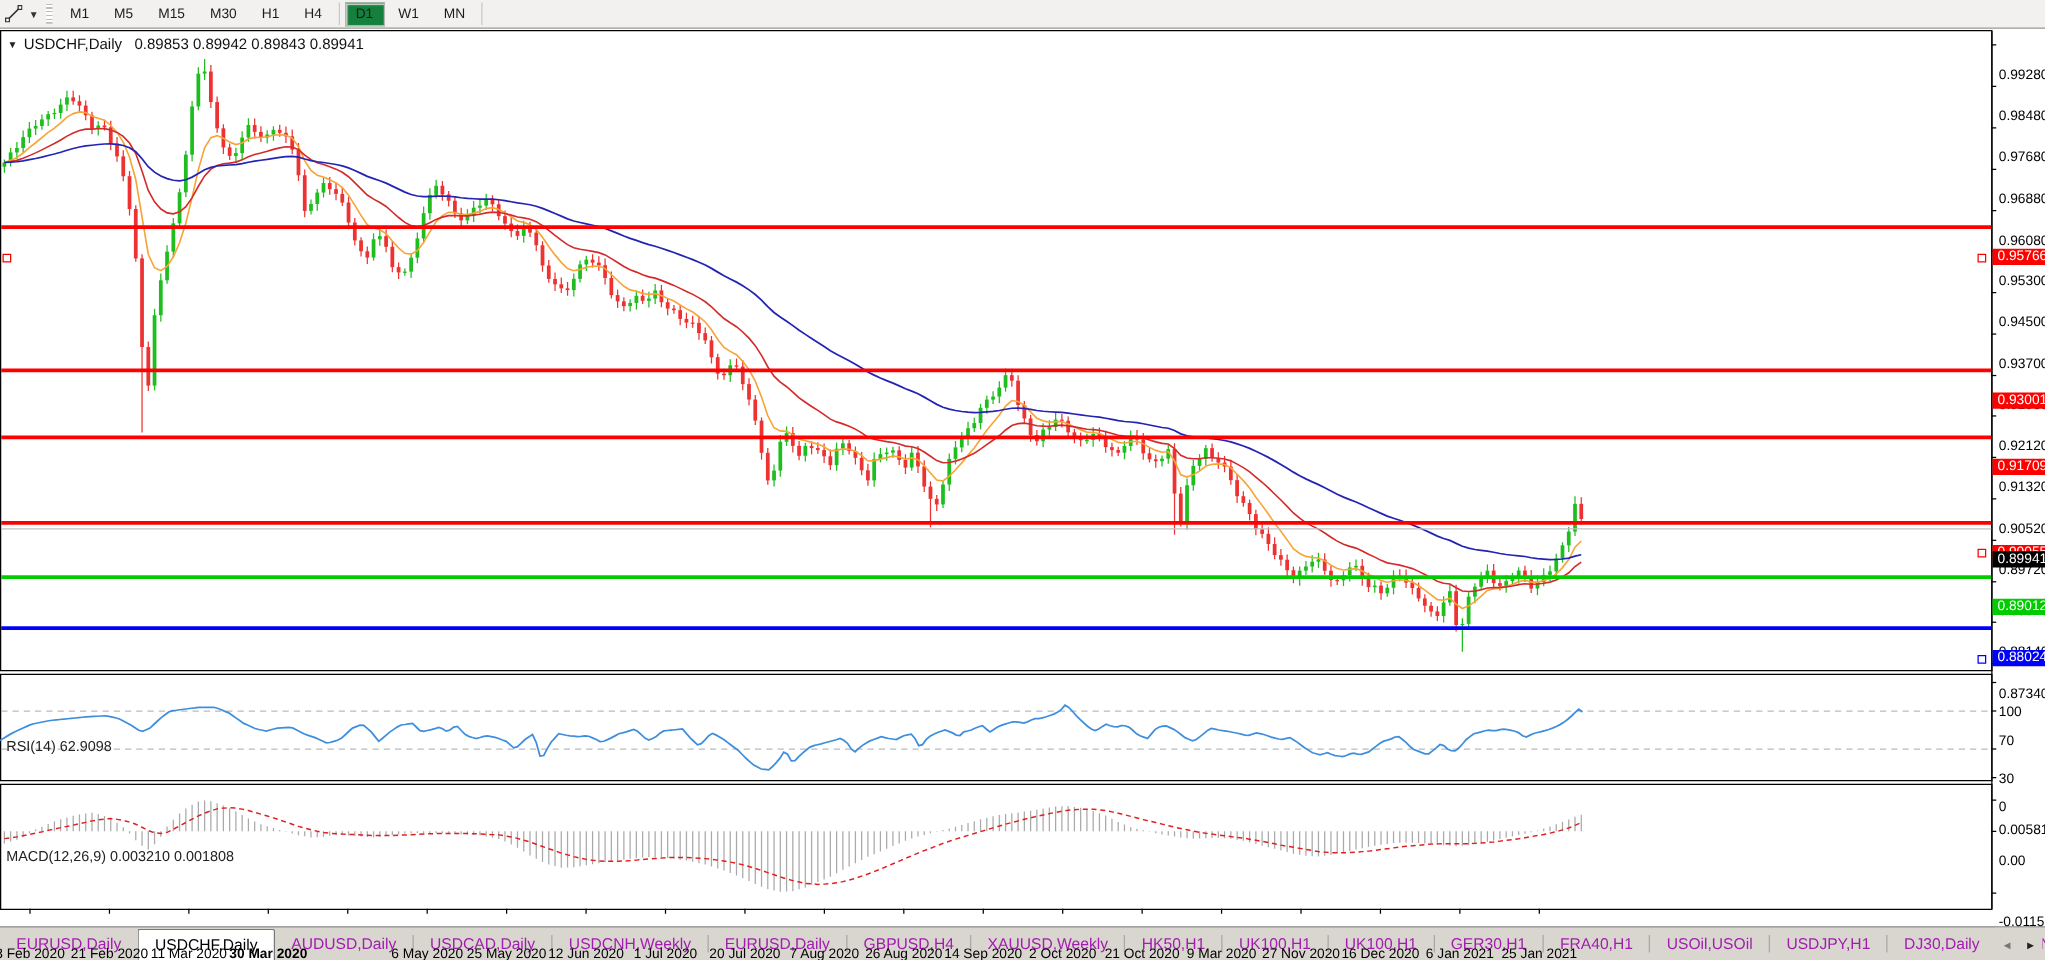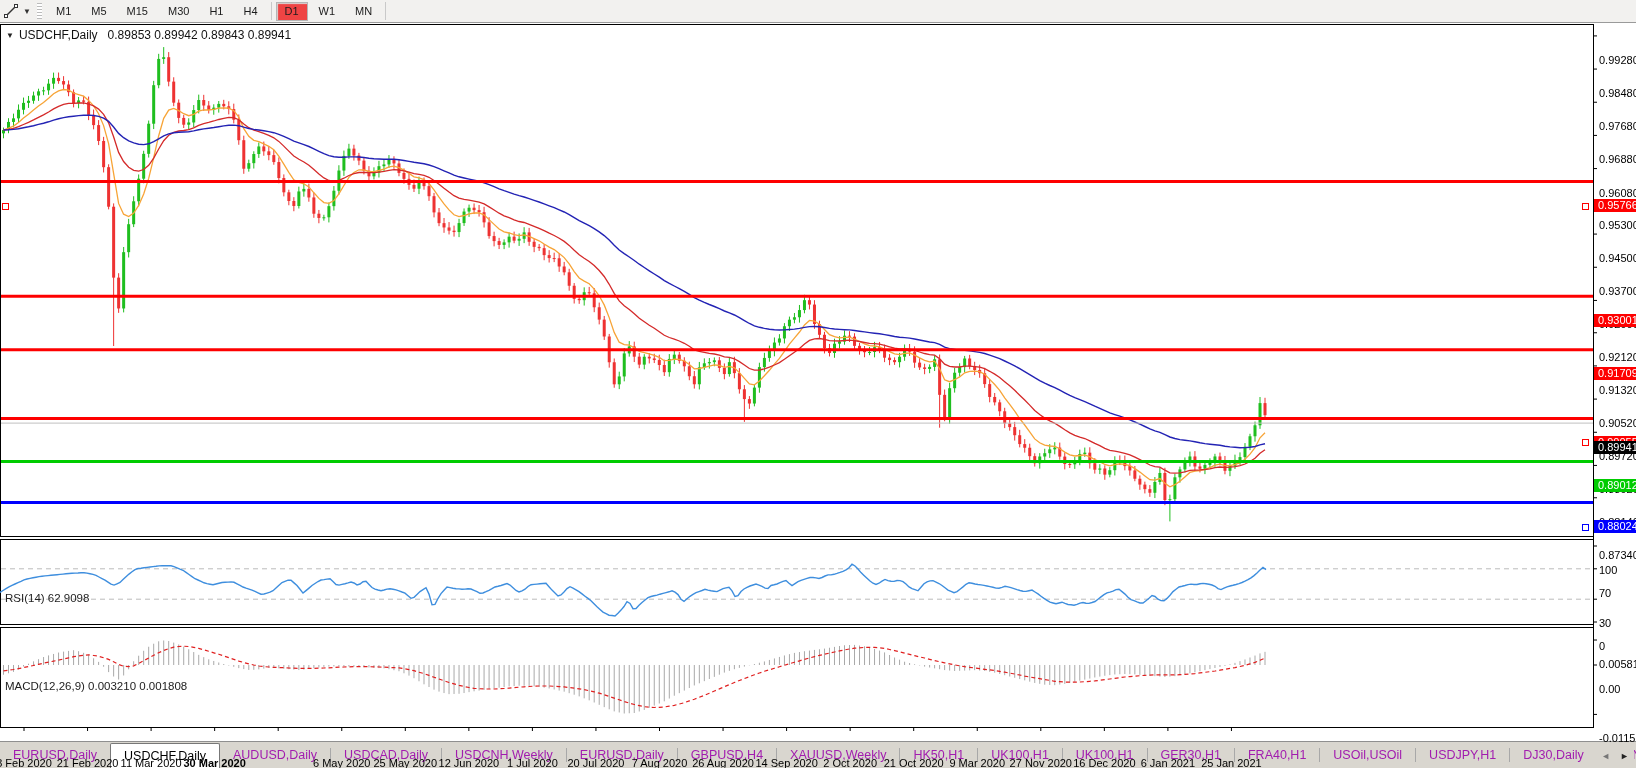--- a/index.html
+++ b/index.html
@@ -7,21 +7,21 @@
   
   #toolbar{position:absolute;left:0;top:0;width:1636px;height:23px;background:#f2f1ef;
            border-bottom:1px solid #9a9a9a;display:flex;align-items:center;box-sizing:border-box;}
   .tool-icon{width:20px;height:18px;display:flex;align-items:center;justify-content:center;margin-left:1px;}
   .dd-arrow{font-size:8px;color:#333;width:12px;text-align:center;}
   .tb-handle{width:5px;height:16px;margin:0 4px;
      background:repeating-linear-gradient(#bbb 0 1px,#fff 1px 3px);}
   .tb-sep{width:1px;height:18px;background:#c9c9c9;margin:0 3px;}
   .tf-btn{font-size:11px;color:#1c1c1c;padding:2px 8px;margin:0 1px;border:1px solid transparent;
           cursor:default;line-height:13px;}
-  .tf-btn.active{background:#ef4444;border:1px solid #b5b5b5;box-shadow:inset 1px 1px 1px #d8d8d8;}
+  .tf-btn.active{background:#15803d;border:1px solid #b5b5b5;box-shadow:inset 1px 1px 1px #d8d8d8;}
   
   #chart-stack{position:absolute;left:0;top:24px;width:1636px;height:717px;}
   #plot-svg{position:absolute;left:0;top:0;}
   #chart-title{position:absolute;left:6px;top:4px;font-size:12px;color:#111;display:flex;align-items:center;z-index:5;}
   #chart-title .tri{font-size:8px;margin-right:5px;color:#222;}
   #chart-title .ohlc{margin-left:10px;}
   .ind-label{position:absolute;left:5px;font-size:11.5px;color:#222;z-index:5;margin-top:46px;}
   .y-tick{position:absolute;left:1599px;width:40px;font-size:11px;color:#000;z-index:1;line-height:12px;}
   .price-tag{position:absolute;left:1594px;width:42px;height:13px;font-size:11px;line-height:13px;
              color:#fff;padding-left:4px;z-index:3;}

